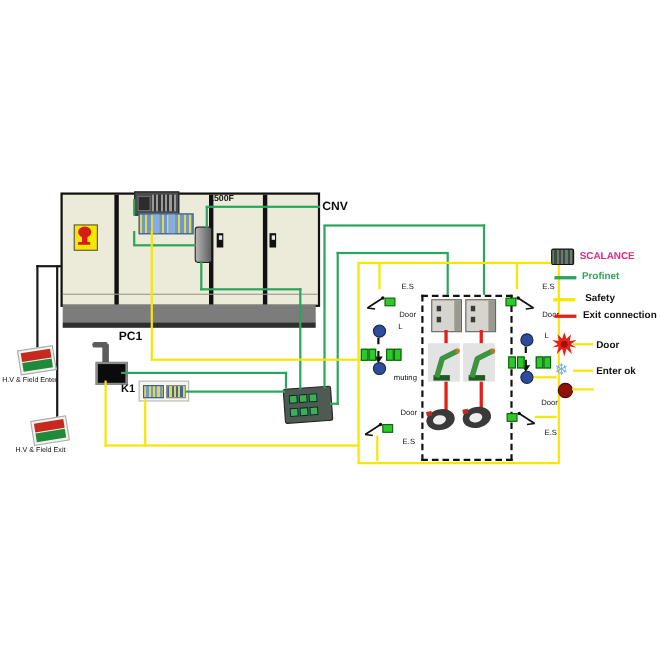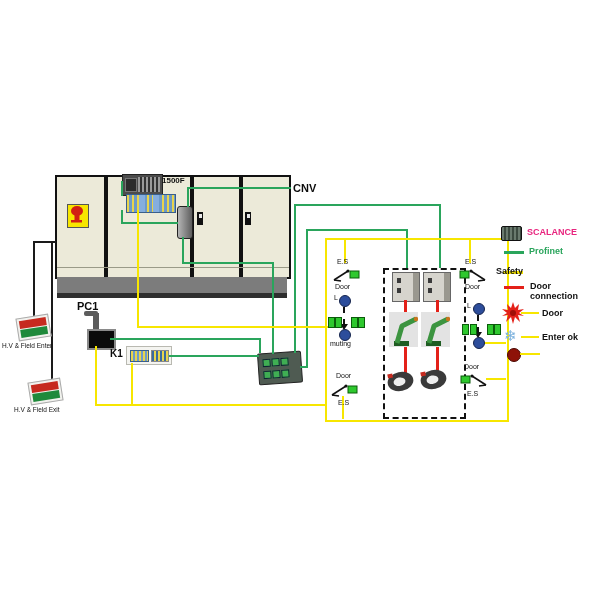--- a/index.html
+++ b/index.html
@@ -38,21 +38,21 @@
   .controller .side{position:absolute;right:0;top:0;width:6px;height:100%;background:#9a988f;}
   .controller .dot{position:absolute;left:4px;width:4px;height:5px;background:#3b3b3b;}
   .robot-pad{position:absolute;width:29px;height:35px;background:#e3e3e3;}
   .gun{position:absolute;width:27px;height:21px;}
   .blue-dot{position:absolute;width:10px;height:10px;border-radius:50%;background:#2d4d9b;border:1px solid #15244d;}
   .grect{position:absolute;width:5px;height:9px;background:#2ec82e;border:1px solid #0a5c0a;}
   .dash-arrow{position:absolute;width:0;border-left:2px dashed #111;}
   .arrow-head{position:absolute;width:0;height:0;border-left:4px solid transparent;
               border-right:4px solid transparent;border-top:6px solid #111;}
   
-  .t7{position:absolute;font-size:7px;line-height:8px;color:#111;}
+  .t7{position:absolute;font-size:7px;line-height:8px;color:#111;margin-left:28px;}
   .t65{position:absolute;font-size:6.5px;line-height:7px;color:#111;}
   .tb{font-weight:bold;}
   .title-b{position:absolute;font-weight:bold;font-size:11px;color:#0c0c0c;}
   
   .monitor{position:absolute;left:87px;top:329px;width:25px;height:17px;background:#0b0b0b;border:2px solid #8a8a8a;}
   .arm-h{position:absolute;left:84px;top:311px;width:14px;height:5px;background:#5c5c5c;border-radius:2px;}
   .arm-v{position:absolute;left:93px;top:313px;width:6px;height:17px;background:#5c5c5c;}
   .k1dev{position:absolute;left:126px;top:346px;width:44px;height:17px;background:#f4f4f0;border:1px solid #b9b9b1;}
   .k1blue{position:absolute;left:3px;top:3px;width:17px;height:10px;background:#6d9ac9;
           background-image:repeating-linear-gradient(90deg,#e8d44d 0 2px,#6d9ac9 2px 4px);border:1px solid #3a5f8a;}
@@ -122,21 +122,21 @@
     <div class="green"></div>
   </div>
   <div class="t65" style="left:2px;top:342px;">H.V &amp; Field Enter</div>
 
   <div class="display" style="left:29px;top:380px;transform:rotate(-9deg);">
     <div class="red"></div>
     <div class="green"></div>
   </div>
   <div class="t65" style="left:14px;top:406px;">H.V &amp; Field Exit</div>
 
-  <div class="title-b" style="left:77px;top:300px;">PC1</div>
+  <div class="title-b" style="left:108px;top:300px;">PC1</div>
   <div class="arm-h"></div>
   <div class="arm-v"></div>
   <div class="monitor"></div>
 
   <div class="title-b" style="left:110px;top:348px;font-size:10px;">K1</div>
   <div class="k1dev">
     <div class="k1blue"></div>
     <div class="k1yellow"></div>
   </div>
 
@@ -288,24 +288,24 @@
   </svg>
   <div class="t7" style="left:467px;top:390px;">E.S</div>
 
   <div class="scal-icon"></div>
   <div class="leg-text" style="left:527px;top:227px;color:#e8247e;">SCALANCE</div>
 
   <div class="leg-line c-green" style="left:504px;top:251px;"></div>
   <div class="leg-text" style="left:529px;top:246px;color:#2aa55c;">Profinet</div>
 
   <div class="leg-line c-yellow" style="left:503px;top:271px;"></div>
-  <div class="leg-text" style="left:496px;top:266px;">Safety</div>
+  <div class="leg-text" style="left:532px;top:266px;">Safety</div>
 
   <div class="leg-line c-red" style="left:504px;top:286px;"></div>
-  <div class="leg-text" style="left:530px;top:281px;">Door connection</div>
+  <div class="leg-text" style="left:530px;top:281px;">Exit connection</div>
 
   <svg class="abs" style="left:502px;top:302px;" width="22" height="22" viewBox="0 0 22 22">
     <polygon fill="#e32119" points="11,0 13,6 17,2 16,8 22,7 17,11 22,14 16,13 18,20 13,15 11,22 9,15 4,20 6,13 0,14 5,11 0,7 6,8 5,2 9,6"></polygon>
     <circle cx="11" cy="11" r="3" fill="#a00f08"></circle>
   </svg>
   <div class="hl c-yellow" style="left:521px;top:312px;width:18px;height:2px;"></div>
   <div class="leg-text" style="left:542px;top:308px;">Door</div>
 
   <div class="snow">❄</div>
   <div class="hl c-yellow" style="left:521px;top:336px;width:18px;height:2px;"></div>

